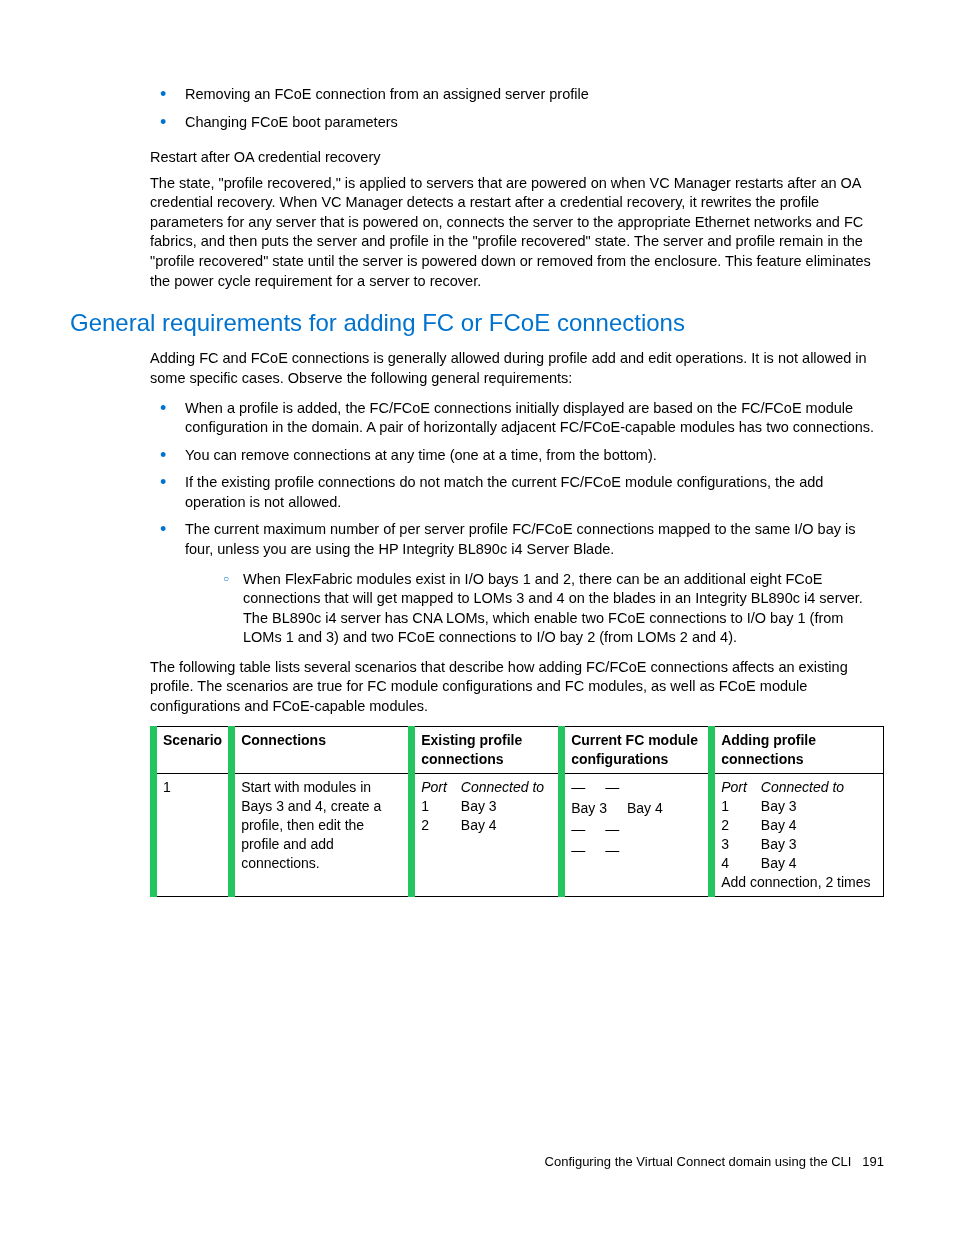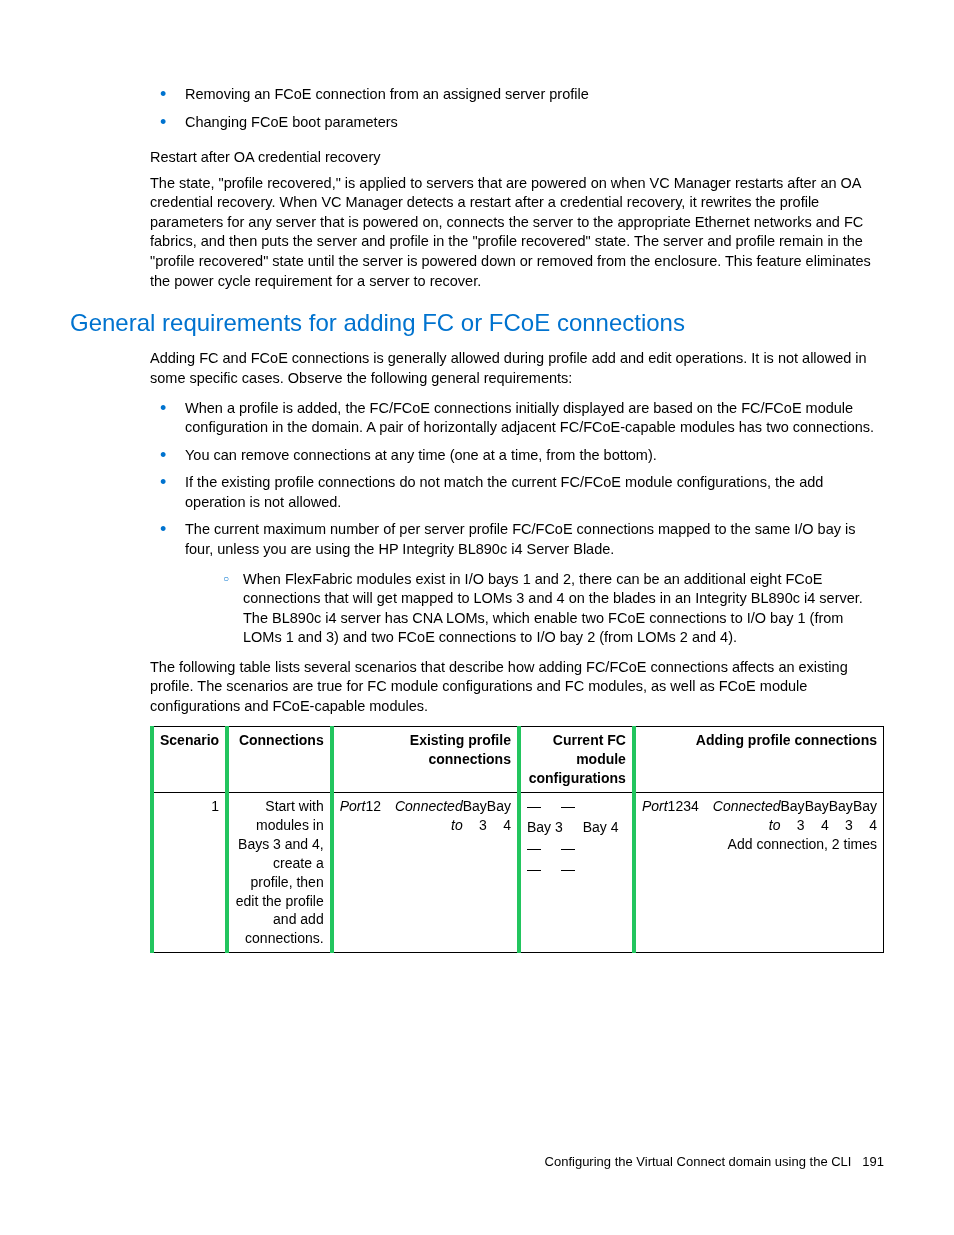--- a/index.html
+++ b/index.html
@@ -71,41 +71,41 @@
     margin-top: 16px;
     margin-bottom: 10px;
   }
   table.scenario {
     border-collapse: collapse;
     width: 100%;
     margin-top: 8px;
     font-size: 14px;
   }
   table.scenario th, table.scenario td {
-    border-left: 4px solid #22c55e;
+    border-left: 7px solid #22c55e;
     border-right: 1px solid #000;
     padding: 4px 6px;
-    text-align: right;
+    text-align: left;
     vertical-align: top;
   }
   table.scenario thead th {
     border-top: 1px solid #000;
     border-bottom: 1px solid #000;
     font-weight: bold;
   }
   table.scenario tbody td {
     border-bottom: 1px solid #000;
   }
   .mini-table {
     display: flex;
     gap: 14px;
   }
   .mini-col {
     display: flex;
-    flex-direction: row;
+    flex-direction: column;
   }
   .mini-col .hdr { font-style: italic; }
   .footer {
     position: absolute;
     bottom: 64px;
     right: 70px;
     font-size: 13px;
   }
   .cfg-col { display:flex; flex-direction:column; gap:2px; }
   .cfg-row { display:flex; gap:20px; }

